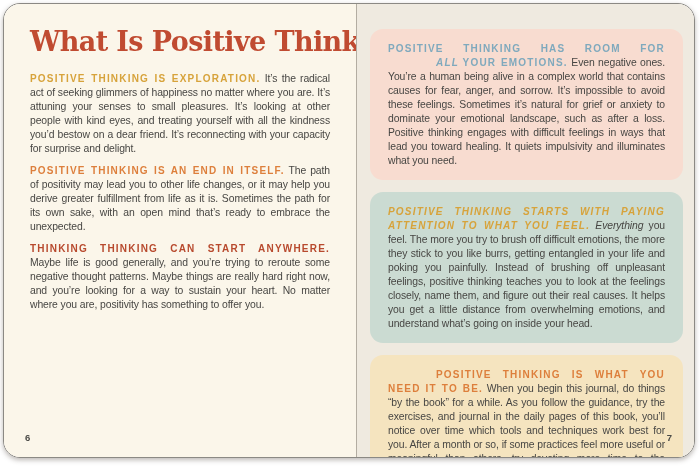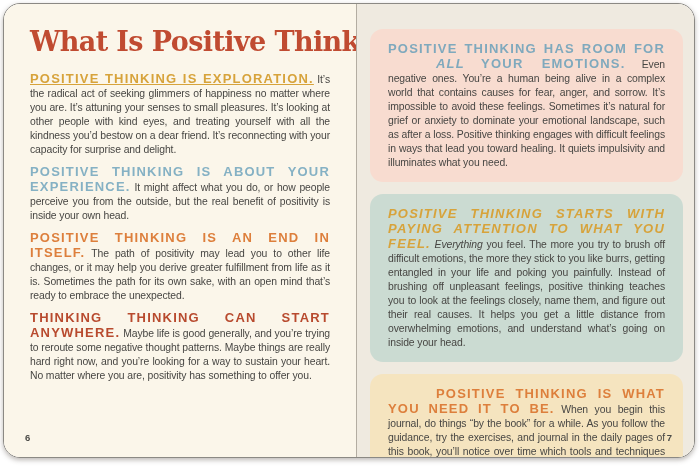--- a/index.html
+++ b/index.html
@@ -48,21 +48,21 @@
   }
   .para {
     font-size: 10.4px;
     line-height: 14px;
     letter-spacing: -0.1px;
     text-align: justify;
     margin-bottom: 8px;
   }
   .ph {
     font-weight: 700;
-    font-size: 13px;
+    font-size: 10px;
     letter-spacing: 1.2px;
   }
   .ph.it, .pb-it { font-style: italic; }
   .pb-it { font-weight: 400; margin-top: 39px; }
   .block {
     border-radius: 13px;
     padding: 13px 18px 12px 18px;
     margin-bottom: 12px;
   }
   .block .para { margin-bottom: 0; }
@@ -77,28 +77,24 @@
 </style>
 </head>
 <body>
 
 <div class="spread">
 
   <div class="page page-left" style="background-color: rgb(251, 246, 234);">
     <h1 class="title" style="color: rgb(192, 75, 49);">What Is Positive Thinking?</h1>
 
     <p class="para" style="color: rgb(71, 70, 67);">
-      <span class="ph" style="color: rgb(215, 163, 59); text-decoration: underline;">POSITIVE THINKING IS EXPLORATION.</span>
+      <span class="ph" style="color: rgb(215, 163, 59);">POSITIVE THINKING IS EXPLORATION.</span>
       <span class="pb">It’s the radical act of seeking glimmers of happiness no matter where you are. It’s attuning your senses to small pleasures. It’s looking at other people with kind eyes, and treating yourself with all the kindness you’d bestow on a dear friend. It’s reconnecting with your capacity for surprise and delight.</span>
     </p>
 
-    <p class="para" style="color: rgb(71, 70, 67);">
-      <span class="ph" style="color: rgb(133, 177, 196);">POSITIVE THINKING IS ABOUT YOUR EXPERIENCE.</span>
-      <span class="pb">It might affect what you do, or how people perceive you from the outside, but the real benefit of positivity is inside your own head.</span>
-    </p>
 
     <p class="para" style="color: rgb(71, 70, 67);">
       <span class="ph" style="color: rgb(221, 127, 60);">POSITIVE THINKING IS AN END IN ITSELF.</span>
       <span class="pb">The path of positivity may lead you to other life changes, or it may help you derive greater fulfillment from life as it is. Sometimes the path for its own sake, with an open mind that’s ready to embrace the unexpected.</span>
     </p>
 
 
 
     <p class="para" style="color: rgb(71, 70, 67);">
       <span class="ph" style="color: rgb(184, 74, 46);">THINKING THINKING CAN START ANYWHERE.</span>

